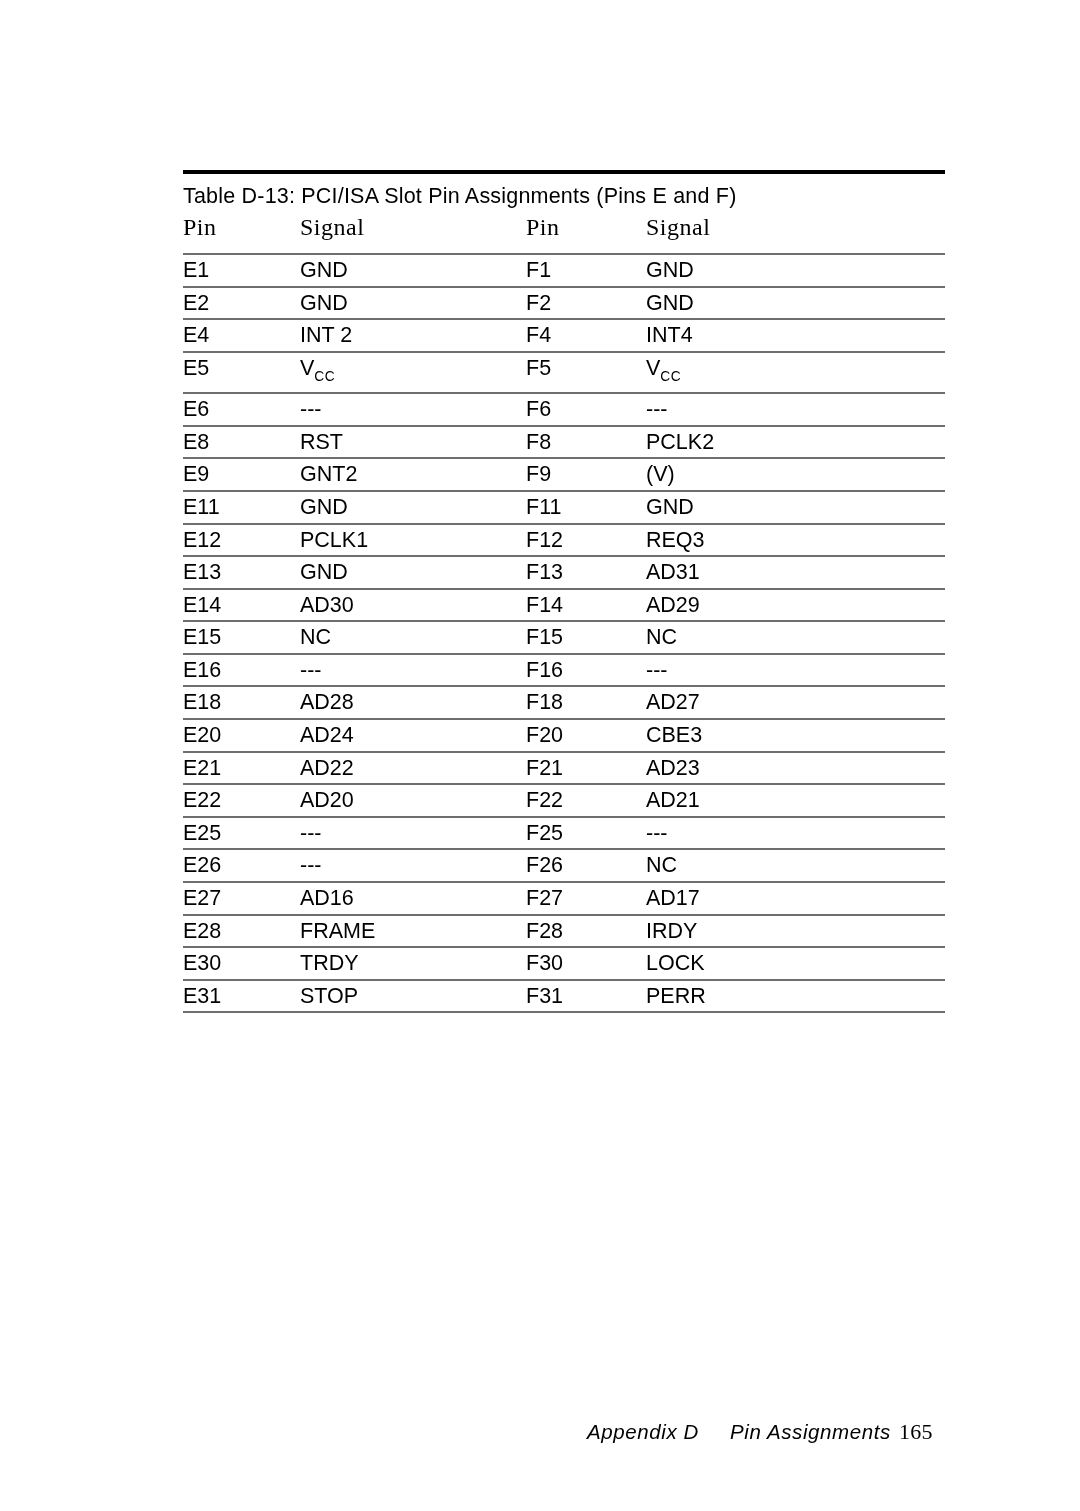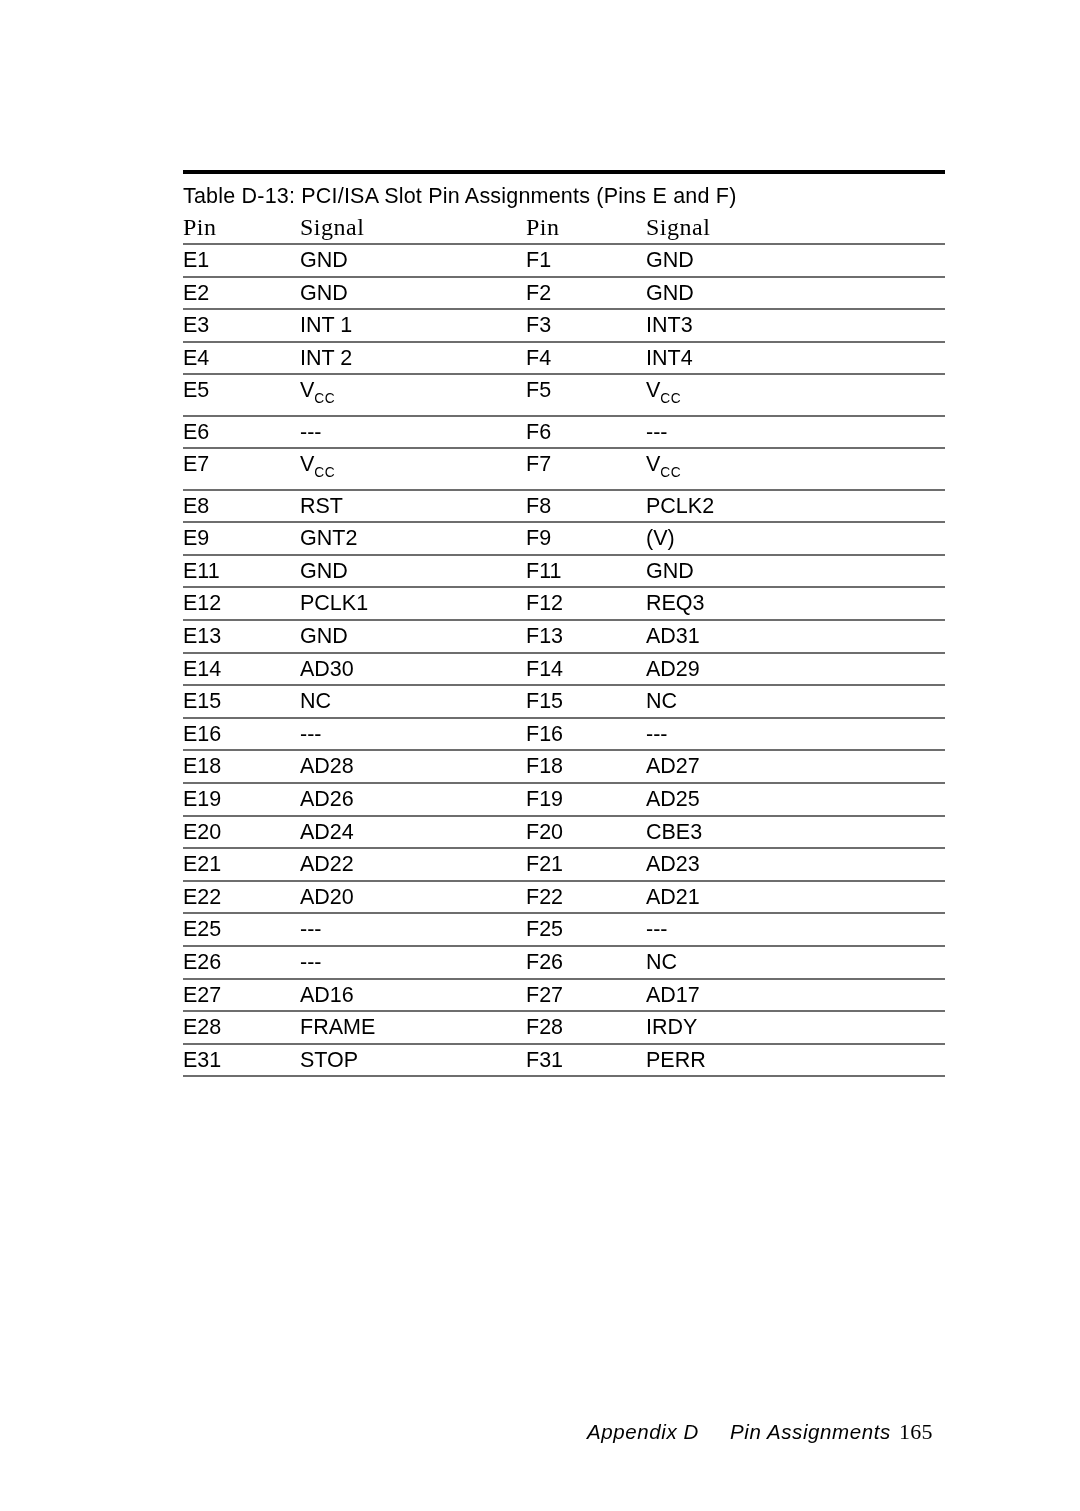--- a/index.html
+++ b/index.html
@@ -72,21 +72,21 @@
 
   
   table.pin-table thead th {
     font-family: "Liberation Serif", "DejaVu Serif", serif;
     font-size: 24px;
     font-weight: normal;
     line-height: 30px;
     height: 30px;
     letter-spacing: 0.5px;
     border-bottom: 2px solid #6e6e6e;
-    padding-bottom: 1px;
+    padding-bottom: 11px;
   }
 
   table.pin-table tbody td {
     font-family: "Liberation Sans", sans-serif;
     font-size: 21.5px;
     line-height: 30.6px;
     height: 30.6px;
     border-bottom: 2px solid #6e6e6e;
     white-space: nowrap;
     overflow: visible;
@@ -176,26 +176,20 @@
             <td>F1</td>
             <td>GND</td>
           </tr>
           <tr>
             <td>E2</td>
             <td>GND</td>
             <td>F2</td>
             <td>GND</td>
           </tr>
           <tr>
-            <td>E3</td>
-            <td>INT 1</td>
-            <td>F3</td>
-            <td>INT3</td>
-          </tr>
-          <tr>
             <td>E4</td>
             <td>INT 2</td>
             <td>F4</td>
             <td>INT4</td>
           </tr>
           <tr>
             <td>E5</td>
             <td>
               <span class="cell-inner"><span>V</span><span class="sub">CC</span></span>
             </td>
@@ -204,30 +198,20 @@
               <span class="cell-inner"><span>V</span><span class="sub">CC</span></span>
             </td>
           </tr>
           <tr>
             <td>E6</td>
             <td>---</td>
             <td>F6</td>
             <td>---</td>
           </tr>
           <tr>
-            <td>E7</td>
-            <td>
-              <span class="cell-inner"><span>V</span><span class="sub">CC</span></span>
-            </td>
-            <td>F7</td>
-            <td>
-              <span class="cell-inner"><span>V</span><span class="sub">CC</span></span>
-            </td>
-          </tr>
-          <tr>
             <td>E8</td>
             <td>RST</td>
             <td>F8</td>
             <td>PCLK2</td>
           </tr>
           <tr>
             <td>E9</td>
             <td>GNT2</td>
             <td>F9</td>
             <td>(V)</td>
@@ -268,26 +252,20 @@
             <td>F16</td>
             <td>---</td>
           </tr>
           <tr>
             <td>E18</td>
             <td>AD28</td>
             <td>F18</td>
             <td>AD27</td>
           </tr>
           <tr>
-            <td>E19</td>
-            <td>AD26</td>
-            <td>F19</td>
-            <td>AD25</td>
-          </tr>
-          <tr>
             <td>E20</td>
             <td>AD24</td>
             <td>F20</td>
             <td>CBE3</td>
           </tr>
           <tr>
             <td>E21</td>
             <td>AD22</td>
             <td>F21</td>
             <td>AD23</td>
@@ -314,20 +292,26 @@
             <td>E27</td>
             <td>AD16</td>
             <td>F27</td>
             <td>AD17</td>
           </tr>
           <tr>
             <td>E28</td>
             <td>FRAME</td>
             <td>F28</td>
             <td>IRDY</td>
+          </tr>
+          <tr>
+            <td>E30</td>
+            <td>TRDY</td>
+            <td>F30</td>
+            <td>LOCK</td>
           </tr>
           <tr>
             <td>E31</td>
             <td>STOP</td>
             <td>F31</td>
             <td>PERR</td>
           </tr>
         </tbody>
     </table>
 

